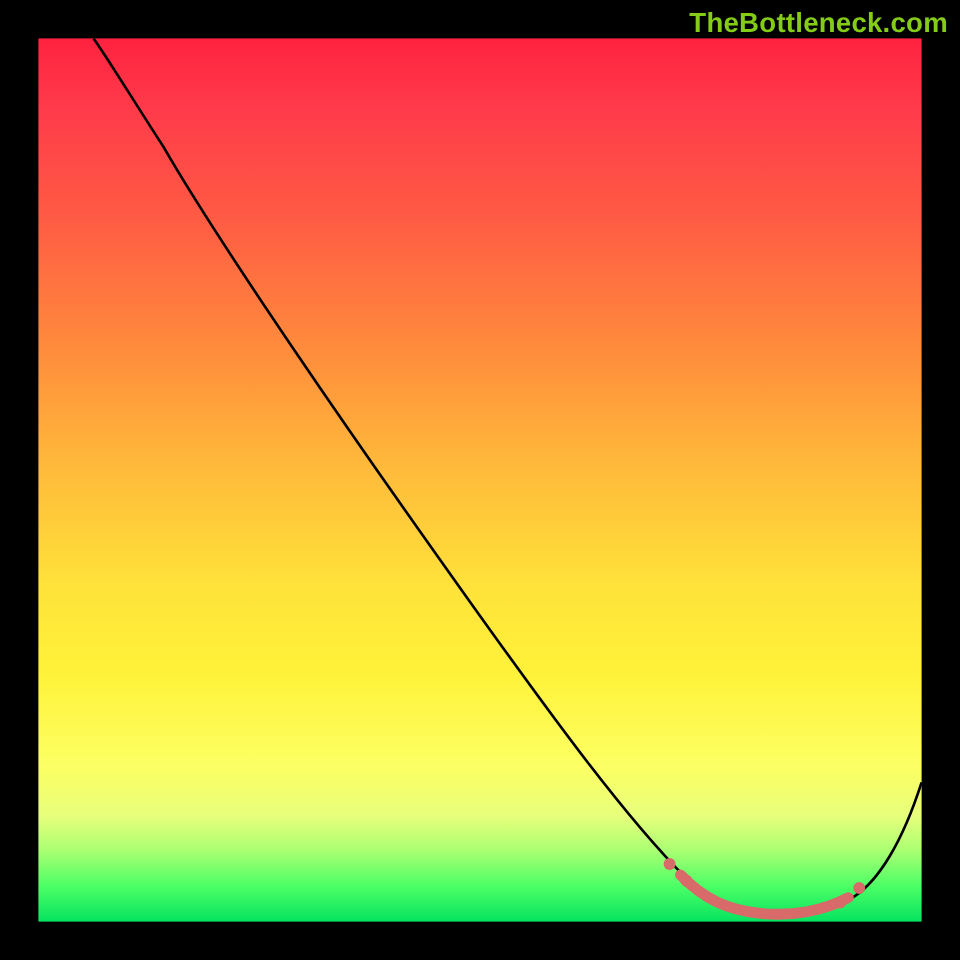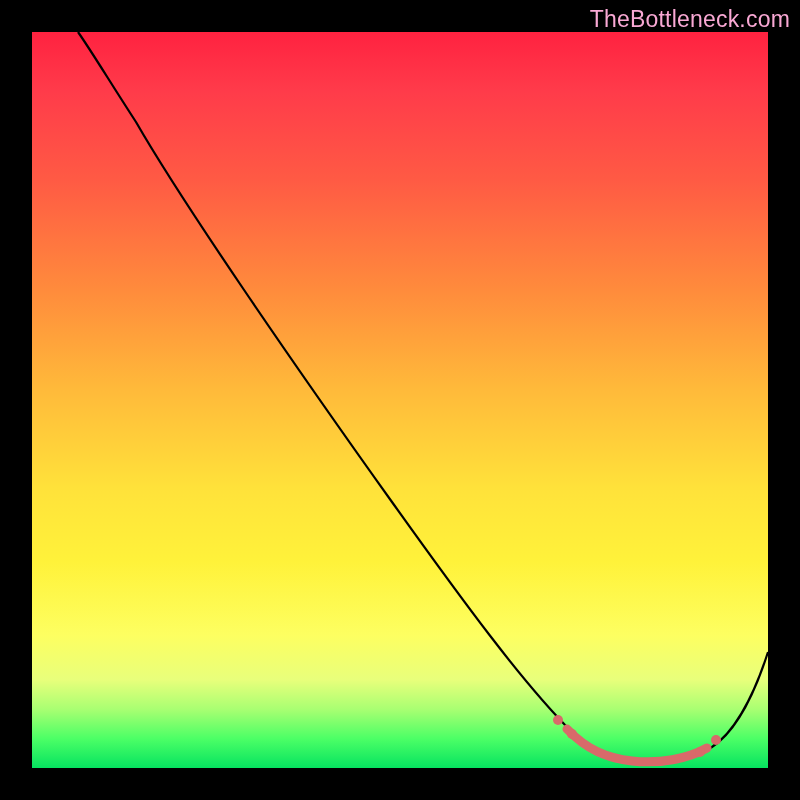--- a/index.html
+++ b/index.html
@@ -14,23 +14,23 @@
   .frame {
     position: relative;
     width: 800px;
     height: 800px;
     background: #000;
   }
   .watermark {
     position: absolute;
     top: 6px;
     right: 10px;
-    color: #f9a8d4;
+    color: #84cc16;
     font-size: 23px;
-    font-weight: 400;
+    font-weight: 700;
     letter-spacing: 0.2px;
     z-index: 20;
   }
   .plot-area {
     position: absolute;
     left: 32px;
     top: 32px;
     width: 736px;
     height: 736px;
     

